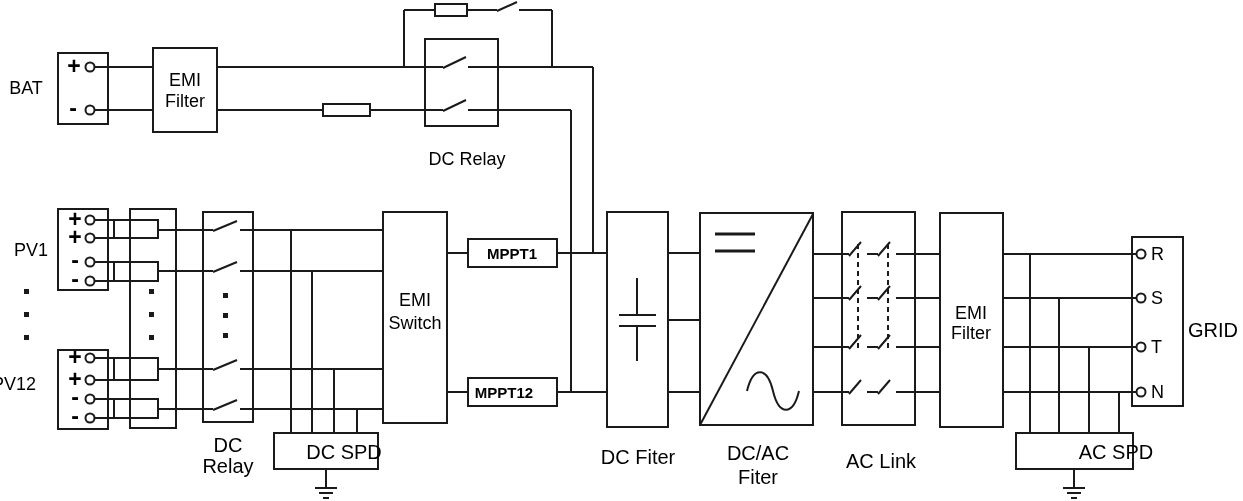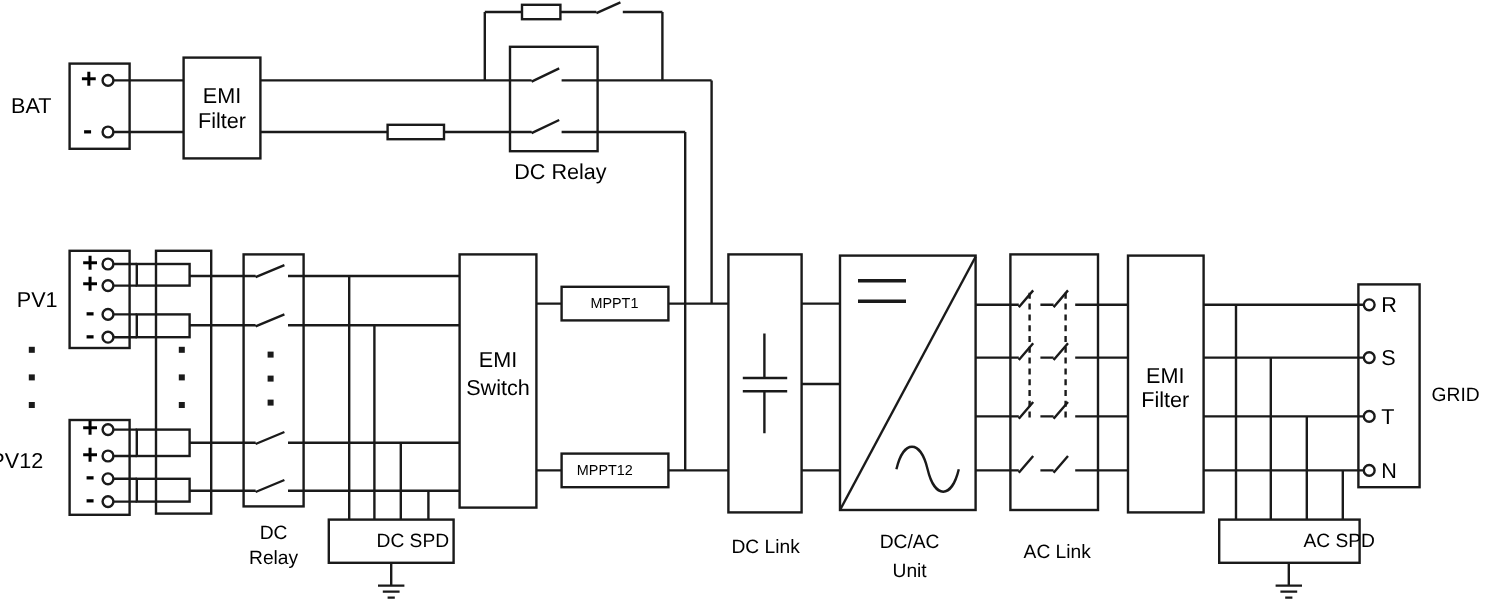--- a/index.html
+++ b/index.html
@@ -6,22 +6,22 @@
   #stage{
     position:relative;width:1243px;height:501px;background:#fff;overflow:hidden;
     font-family:"Liberation Sans","DejaVu Sans",sans-serif;
     --line-color:#1a1a1a;--text-color:#000;
   }
   #stage svg{position:absolute;left:0;top:0;color:var(--line-color,#1a1a1a);}
   .lbl{
     position:absolute;color:var(--text-color,#000);font-size:18px;line-height:1;
     white-space:nowrap;transform:translate(-50%,-50%);letter-spacing:0;
   }
-  .lbl-lg{font-size:16px;}
-  .lbl-md{font-size:12px;}
+  .lbl-lg{font-size:20px;}
+  .lbl-md{font-size:15px;font-weight:bold;}
   .sign{font-size:23px;font-weight:bold;}
   .term-letter{
     position:absolute;color:var(--text-color,#000);font-size:18px;line-height:1;
     white-space:nowrap;transform:translateY(-50%);
   }
 </style>
 </head>
 <body>
 
 <div id="stage" style="--line-color: #1a1a1a; --text-color: #000000; background: rgb(255, 255, 255);">
@@ -128,44 +128,44 @@
       <circle cx="1141" cy="347" r="4.5"></circle>
       <circle cx="1141" cy="392" r="4.5"></circle>
     </g>
   </svg>
 
   <div class="lbl" style="left:26px;top:88px">BAT</div>
   <div class="lbl sign" style="left:74px;top:66px">+</div>
   <div class="lbl sign" style="left:73px;top:108px">-</div>
   <div class="lbl" style="left:185px;top:80px">EMI</div>
   <div class="lbl" style="left:185px;top:101px">Filter</div>
-  <div class="lbl" style="left:467px;top:143px">DC Relay</div>
+  <div class="lbl" style="left:467px;top:159px">DC Relay</div>
 
   <div class="lbl" style="left:31px;top:250px">PV1</div>
   <div class="lbl sign" style="left:75px;top:219px">+</div>
   <div class="lbl sign" style="left:75px;top:237px">+</div>
   <div class="lbl sign" style="left:75px;top:260px">-</div>
   <div class="lbl sign" style="left:75px;top:279px">-</div>
   <div class="lbl" style="left:14px;top:384px">PV12</div>
   <div class="lbl sign" style="left:75px;top:357px">+</div>
   <div class="lbl sign" style="left:75px;top:379px">+</div>
   <div class="lbl sign" style="left:75px;top:397px">-</div>
   <div class="lbl sign" style="left:75px;top:416px">-</div>
 
   <div class="lbl lbl-lg" style="left:228px;top:445px">DC</div>
   <div class="lbl lbl-lg" style="left:228px;top:466px">Relay</div>
   <div class="lbl lbl-lg" style="left:344px;top:452px">DC SPD</div>
   <div class="lbl" style="left:415px;top:300px">EMI</div>
   <div class="lbl" style="left:415px;top:323px">Switch</div>
   <div class="lbl lbl-md" style="left:512px;top:253px">MPPT1</div>
   <div class="lbl lbl-md" style="left:504px;top:392px">MPPT12</div>
 
-  <div class="lbl lbl-lg" style="left:638px;top:457px">DC Link</div>
+  <div class="lbl lbl-lg" style="left:638px;top:457px">DC Fiter</div>
   <div class="lbl lbl-lg" style="left:758px;top:453px">DC/AC</div>
-  <div class="lbl lbl-lg" style="left:758px;top:477px">Unit</div>
+  <div class="lbl lbl-lg" style="left:758px;top:477px">Fiter</div>
   <div class="lbl lbl-lg" style="left:881px;top:461px">AC Link</div>
   <div class="lbl" style="left:971px;top:313px">EMI</div>
   <div class="lbl" style="left:971px;top:333px">Filter</div>
   <div class="lbl lbl-lg" style="left:1116px;top:452px">AC SPD</div>
 
   <div class="term-letter" style="left:1151px;top:254px">R</div>
   <div class="term-letter" style="left:1151px;top:298px">S</div>
   <div class="term-letter" style="left:1151px;top:347px">T</div>
   <div class="term-letter" style="left:1151px;top:392px">N</div>
   <div class="lbl lbl-lg" style="left:1213px;top:330px">GRID</div>

